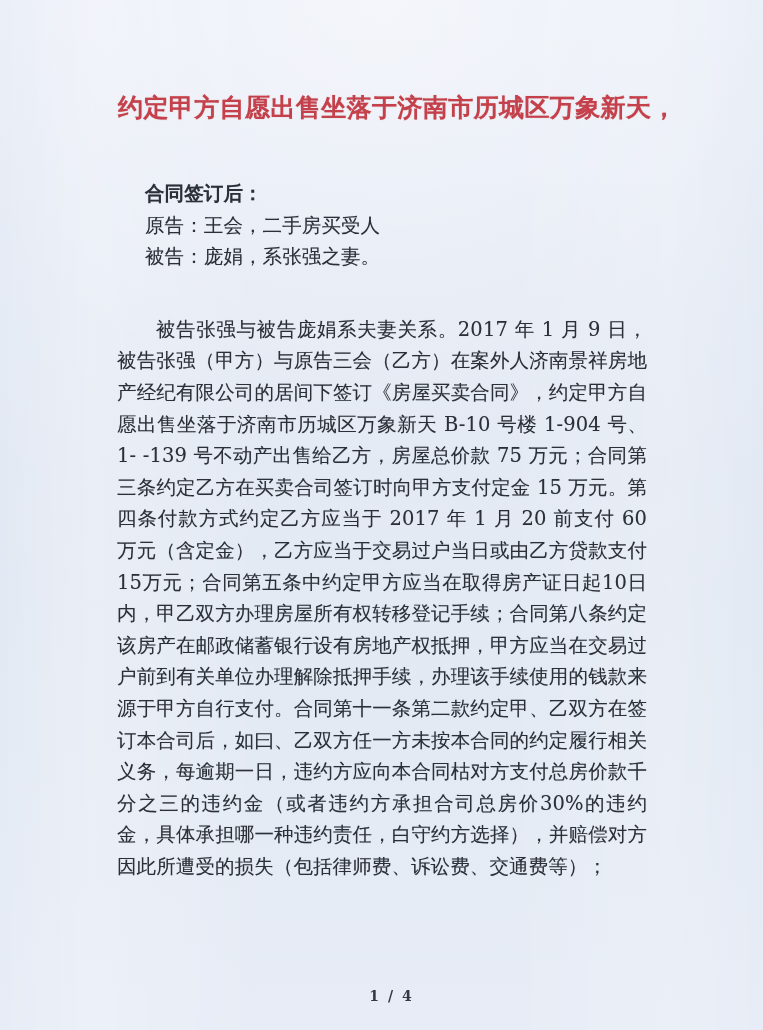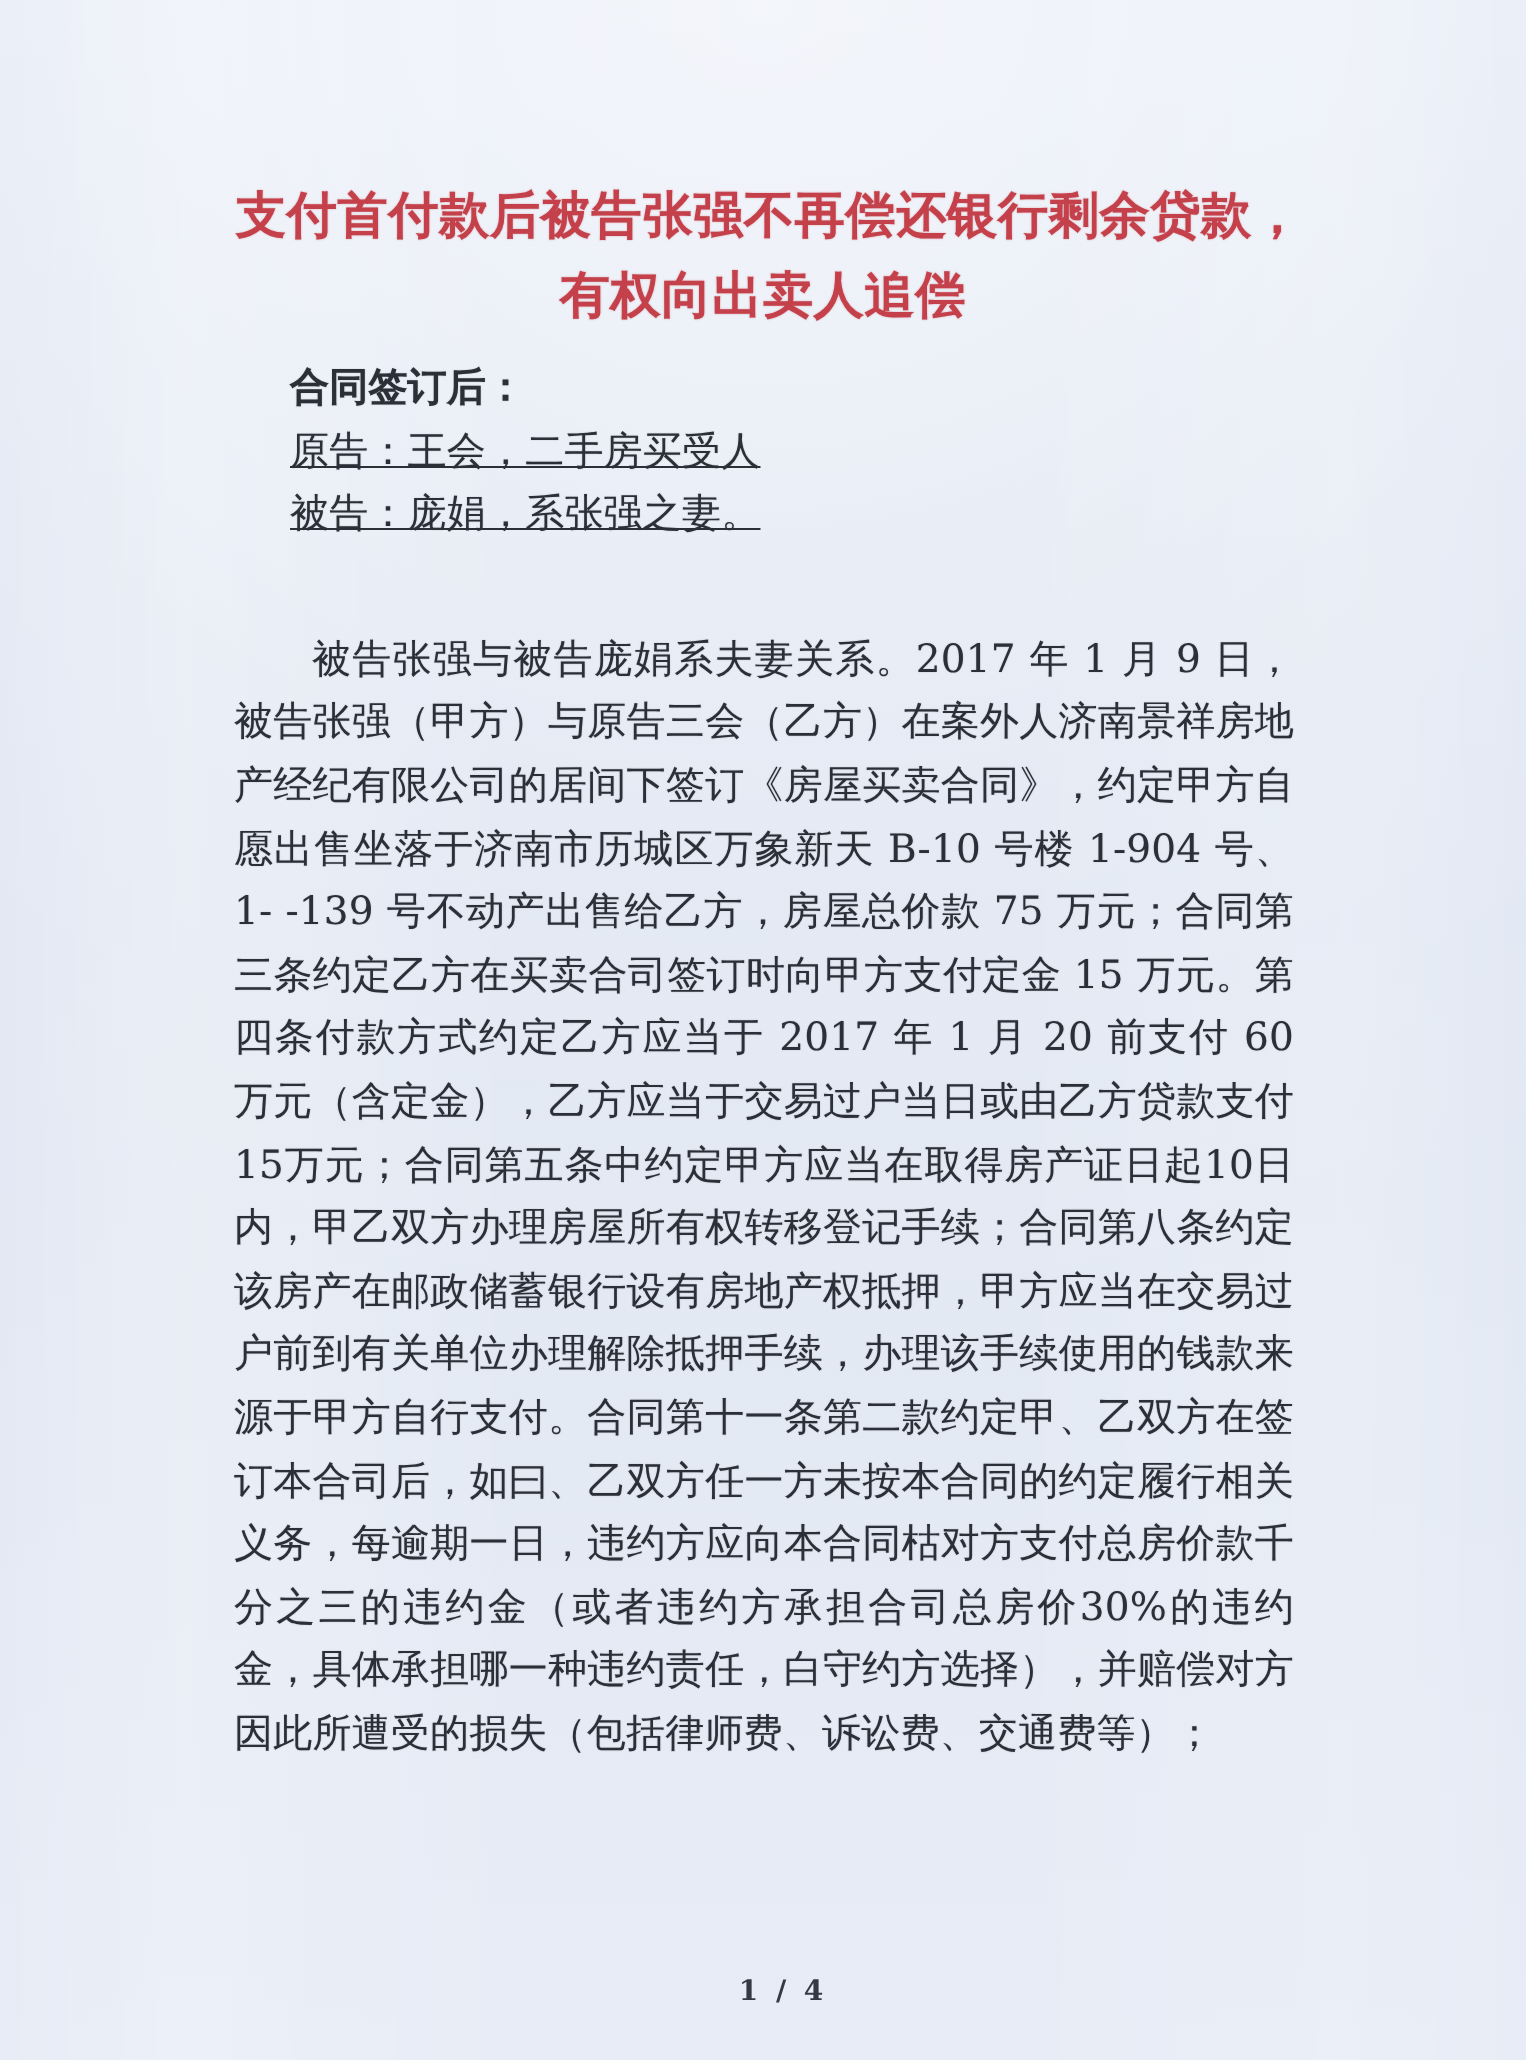--- a/index.html
+++ b/index.html
@@ -92,21 +92,20 @@
     letter-spacing: 0.1px;
     font-family: "DejaVu Serif", "Liberation Serif", serif;
     text-shadow: 0 0 0.7px rgba(43,48,56,0.30);
   }
   .para.indent {
     text-indent: 39px;
     margin-top: 41px;
   }
   .para.ind-small {
     padding-left: 28px;
-    text-decoration: underline;
   }
   .para.heading {
     padding-left: 28px;
     font-weight: bold;
   }
 
   
   #page-footer {
     position: absolute;
     left: 0;
@@ -121,22 +120,21 @@
     padding-left: 10px;
   }
 </style>
 </head>
 <body>
 
 <div id="page">
   <div class="content">
 
     <div id="doc-title">
-      <span class="tline">支付首付款后被告张强不再偿还银行剩余贷款，</span>
-      <span class="tline">有权向出卖人追偿</span>
+      <span class="tline">约定甲方自愿出售坐落于济南市历城区万象新天，</span>
     </div>
 
     <div id="body-block">
 
       <p class="para heading">合同签订后：</p>
 
       <p class="para ind-small">原告：王会，二手房买受人</p>
 
 
       <p class="para ind-small">被告：庞娟，系张强之妻。</p>

